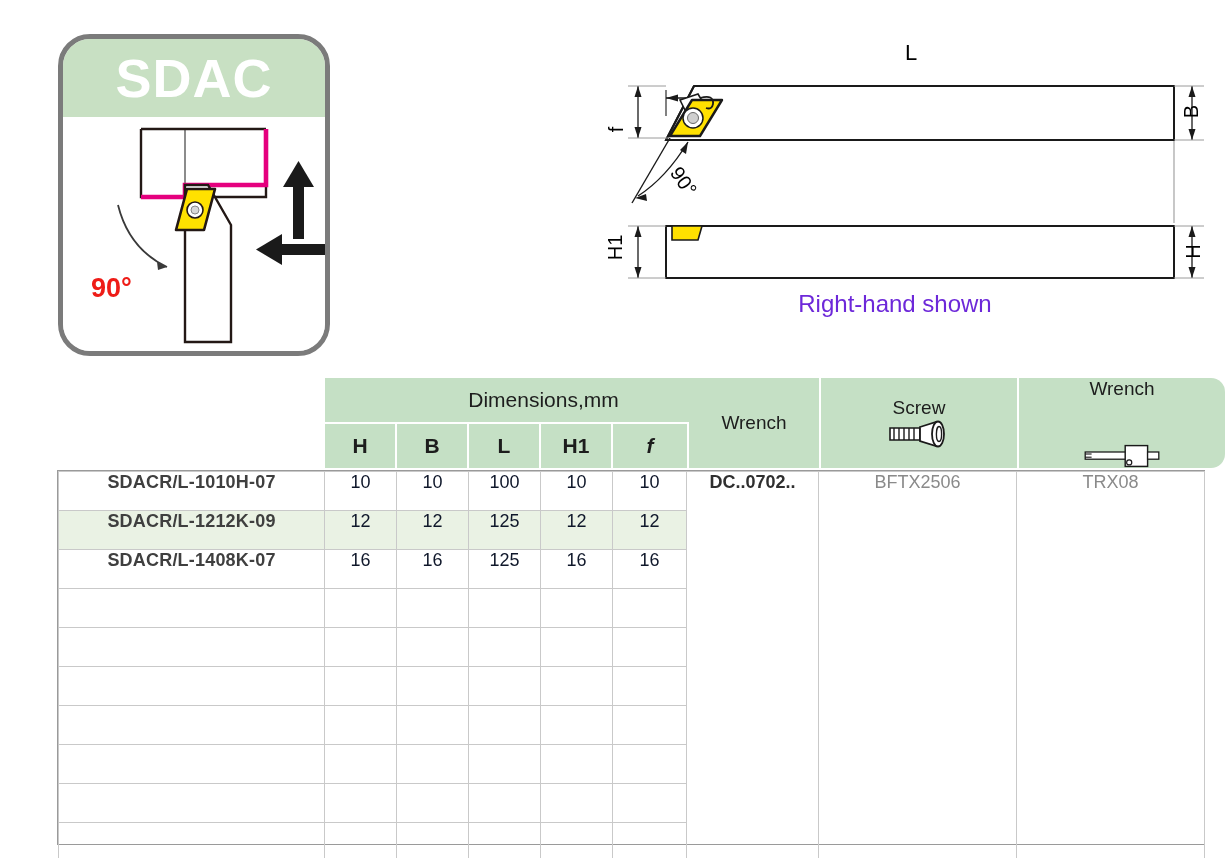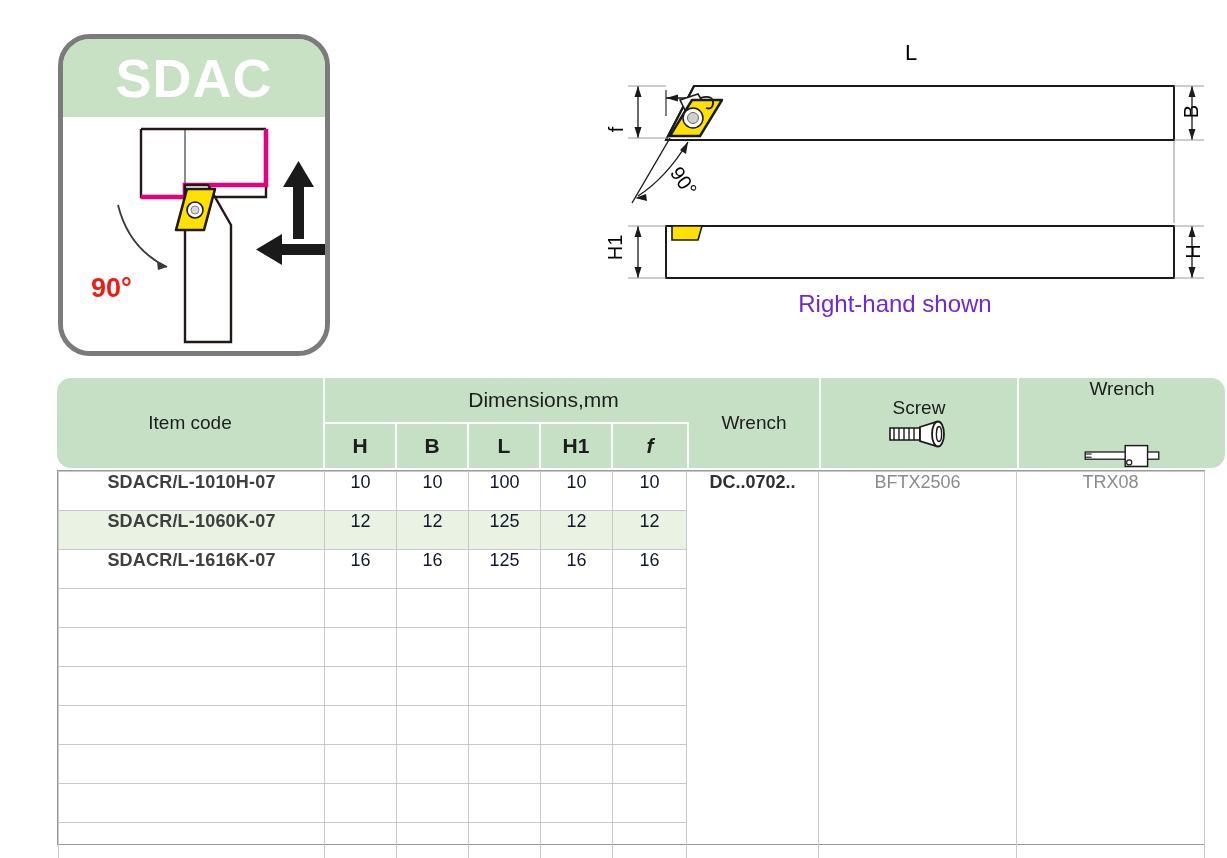--- a/index.html
+++ b/index.html
@@ -146,23 +146,20 @@
   <div class="dimlabel rot90" style="left:596px;top:82px;width:30px;text-align:center;">B</div>
   <div class="dimlabel rot90" style="left:12px;top:218px;width:46px;text-align:center;">H1</div>
   <div class="dimlabel rot90" style="left:598px;top:222px;width:30px;text-align:center;">H</div>
 </div>
 
 <div class="rh-caption">Right-hand shown</div>
 
 <div class="tbl">
   <div class="hdr">
 
-    <div class="hcell" style="left:0px;top:0px;width:266px;height:90px;border-radius:14px 0 0 14px;">
-      <span>Item code</span>
-    </div>
 
     <div class="hcell" style="left:268px;top:0px;width:437px;height:44px;">
       <span style="font-size:21px;">Dimensions,mm</span>
     </div>
 
     <div class="hcell" style="left:268px;top:46px;width:70px;height:44px;">
       <span style="font-weight:bold;font-size:21px;">H</span>
     </div>
     <div class="hcell" style="left:340px;top:46px;width:70px;height:44px;">
       <span style="font-weight:bold;font-size:21px;">B</span>
@@ -231,30 +228,30 @@
       <td class="num rowcell">10</td>
       <td class="num rowcell">100</td>
       <td class="num rowcell">10</td>
       <td class="num rowcell">10</td>
       <td class="spanbold cellpad" rowspan="12">DC..0702..</td>
       <td class="spanlight cellpad" rowspan="12">BFTX2506</td>
       <td class="spanlight cellpad" rowspan="12">TRX08</td>
     </tr>
 
     <tr class="rowhl">
-      <td class="code rowcell">SDACR/L-1060K-07</td>
+      <td class="code rowcell">SDACR/L-1212K-09</td>
       <td class="num rowcell">12</td>
       <td class="num rowcell">12</td>
       <td class="num rowcell">125</td>
       <td class="num rowcell">12</td>
       <td class="num rowcell">12</td>
     </tr>
 
     <tr>
-      <td class="code rowcell">SDACR/L-1616K-07</td>
+      <td class="code rowcell">SDACR/L-1408K-07</td>
       <td class="num rowcell">16</td>
       <td class="num rowcell">16</td>
       <td class="num rowcell">125</td>
       <td class="num rowcell">16</td>
       <td class="num rowcell">16</td>
     </tr>
 
     <tr>
           <td class="rowcell"></td>
           <td></td>

